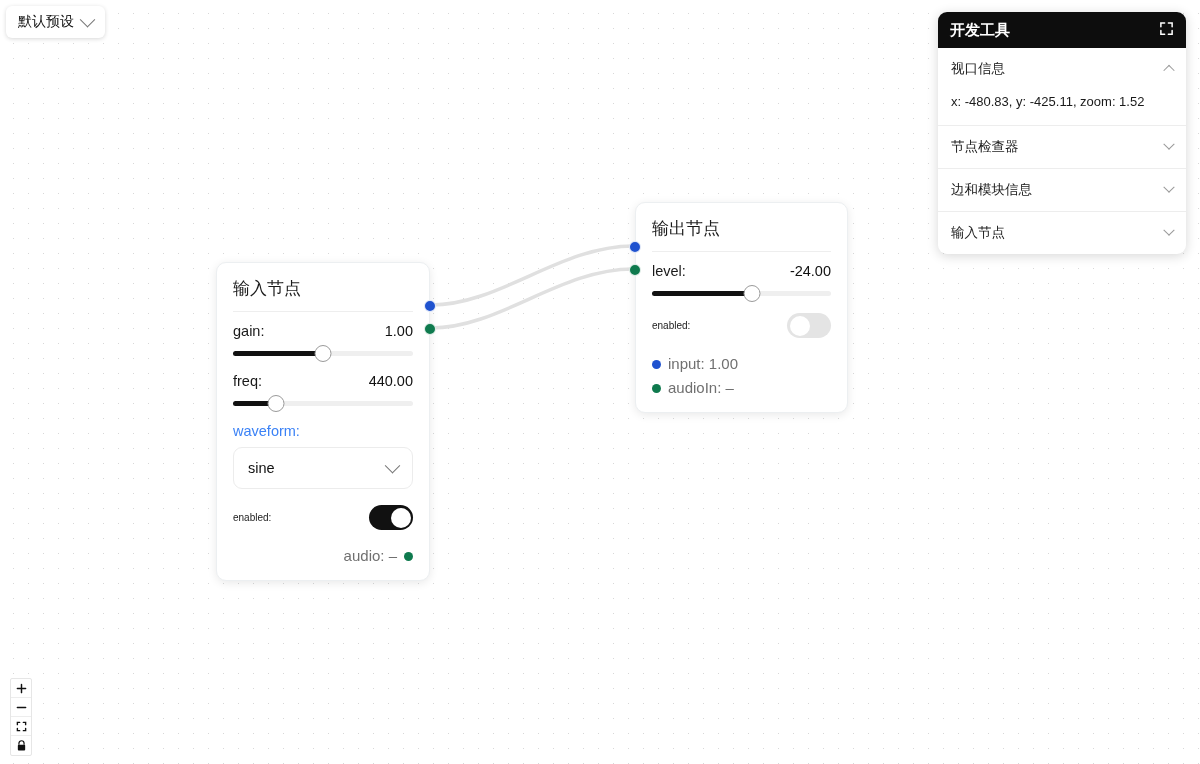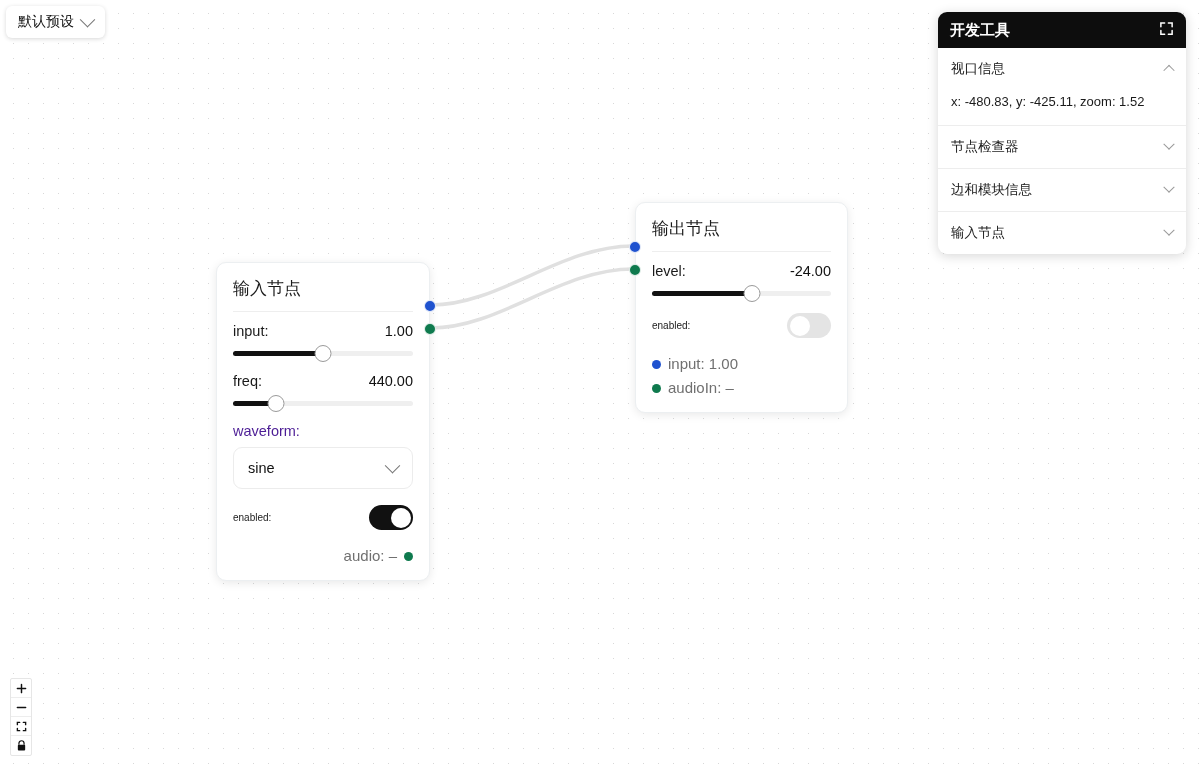--- a/index.html
+++ b/index.html
@@ -62,21 +62,21 @@
   .slider .fill {
     position: absolute; top: 6px; left: 0; height: 5px;
     background: #111; border-radius: 3px;
   }
   .slider .thumb {
     position: absolute; top: 0px; width: 17px; height: 17px;
     background: #fff; border: 1.4px solid #9a9a9a; border-radius: 50%;
     transform: translateX(-50%);
   }
 
-  .field-label { font-size: 14.5px; color: #4c1d95; margin-top: 4px; }
+  .field-label { font-size: 14.5px; color: #3b82f6; margin-top: 4px; }
   .select-box {
     margin-top: 8px; height: 42px;
     display: flex; align-items: center; justify-content: space-between;
     padding: 0 14px;
     border: 1px solid #ececec; border-radius: 9px; background: #fff;
     font-size: 14.5px; color: #111; cursor: pointer;
   }
 
   .toggle-row {
     display: flex; justify-content: space-between; align-items: center;
@@ -164,21 +164,21 @@
 
   <div class="preset-select">
     <span>默认预设</span>
     <span class="chev"></span>
   </div>
 
   <div class="node" style="left:216px; top:262px; width:214px;">
     <div class="node-title">输入节点</div>
 
     <div class="row">
-      <span class="label">input:</span>
+      <span class="label">gain:</span>
       <span class="value">1.00</span>
     </div>
     <div class="slider">
       <div class="track"></div>
       <div class="fill" style="width:50%"></div>
       <div class="thumb" style="left:50%"></div>
     </div>
 
     <div class="row">
       <span class="label">freq:</span>

